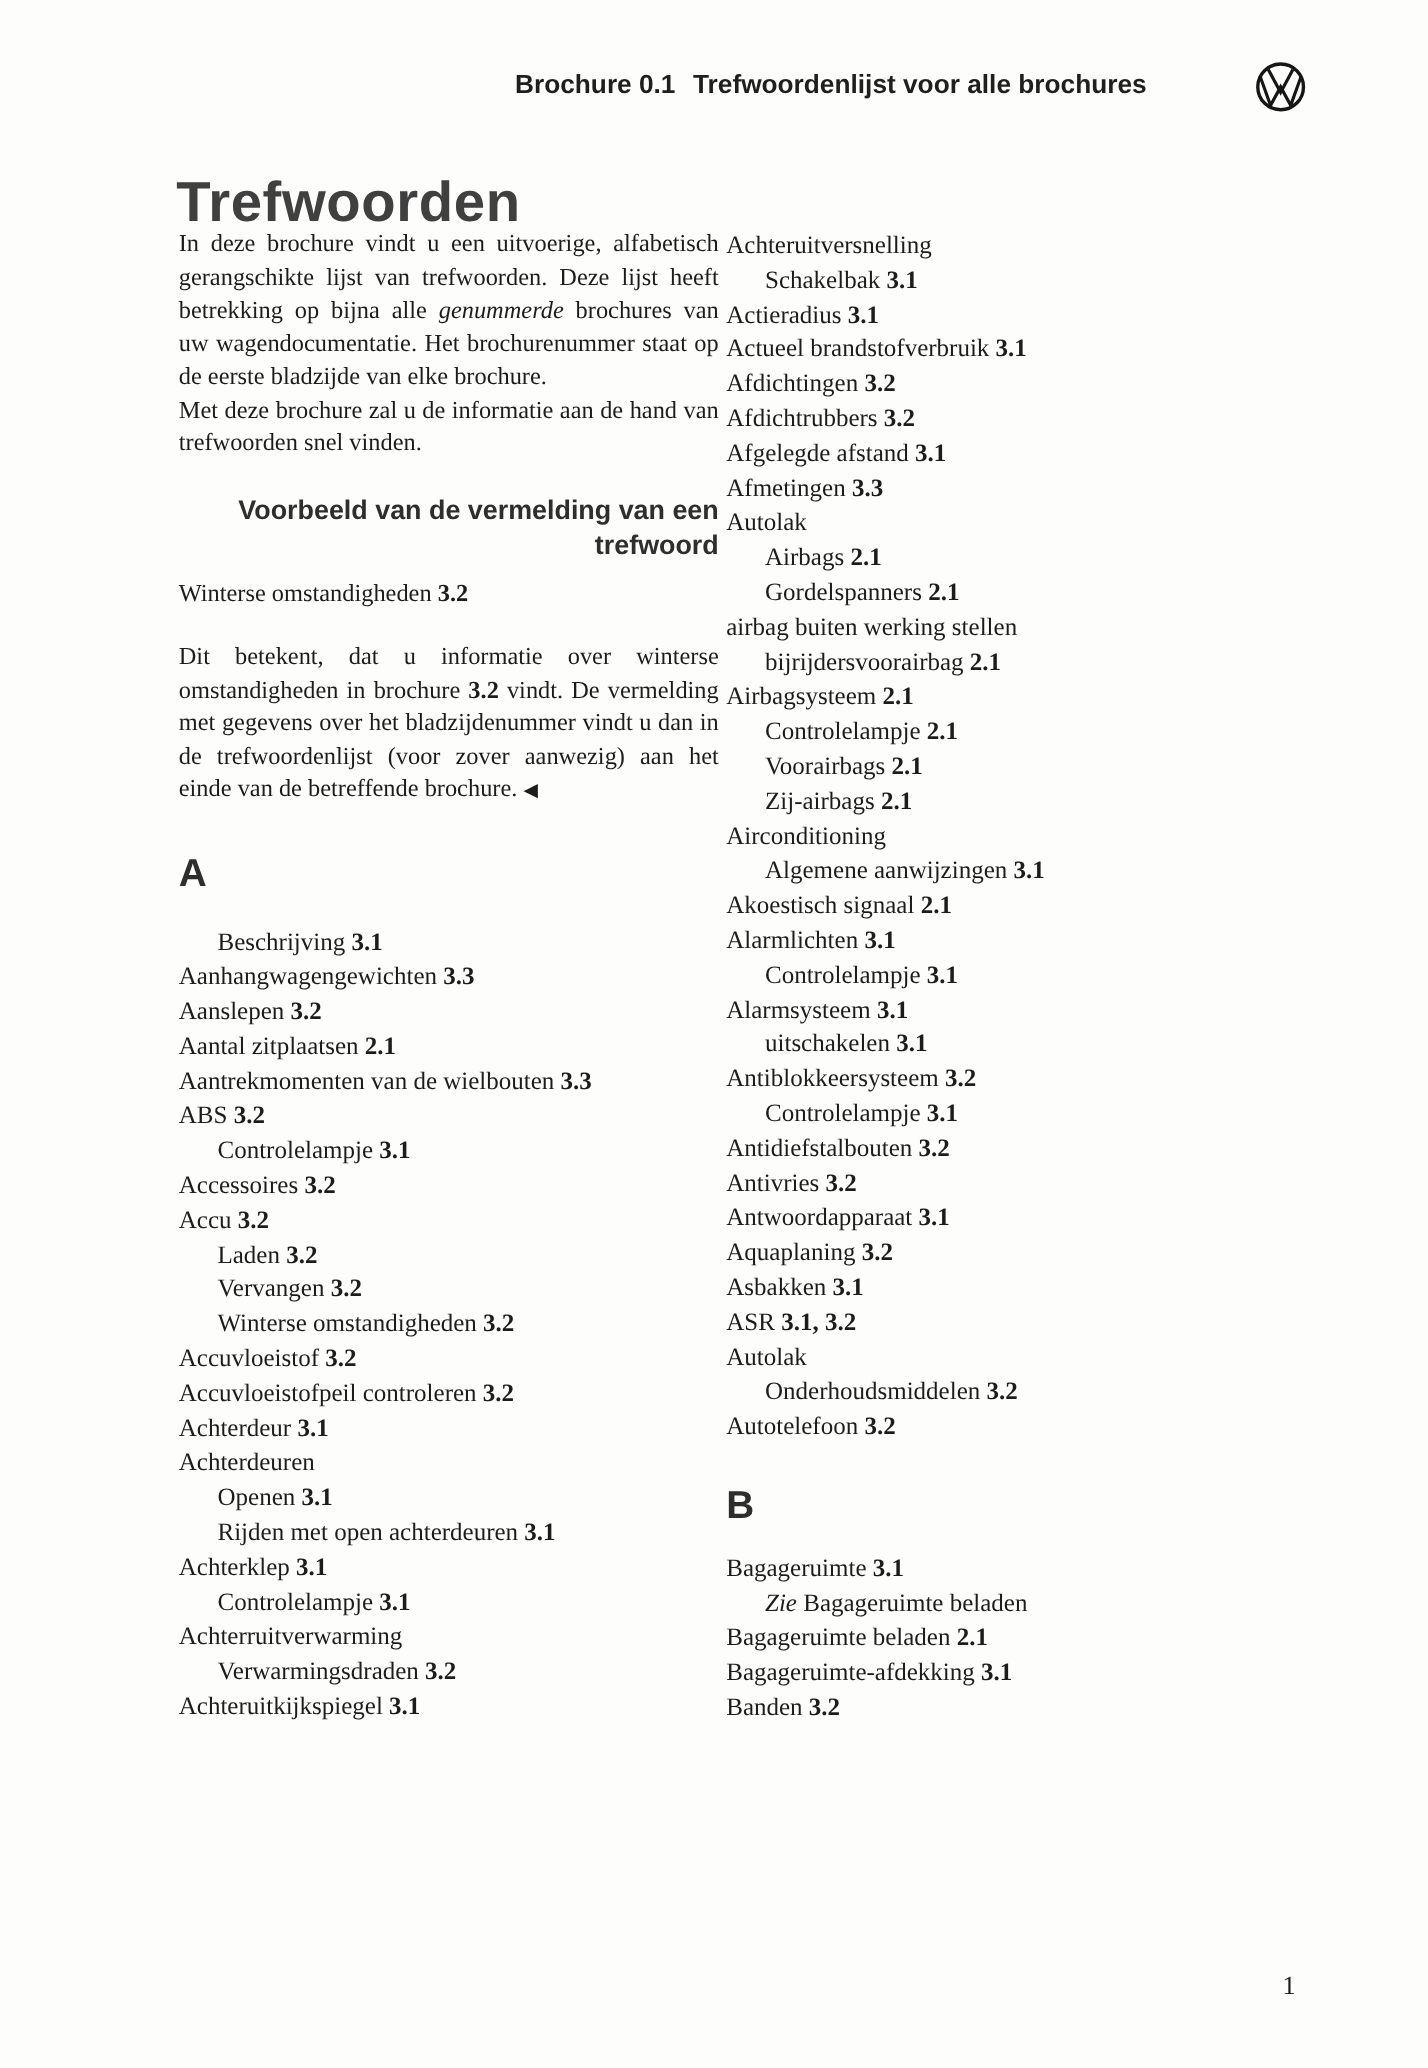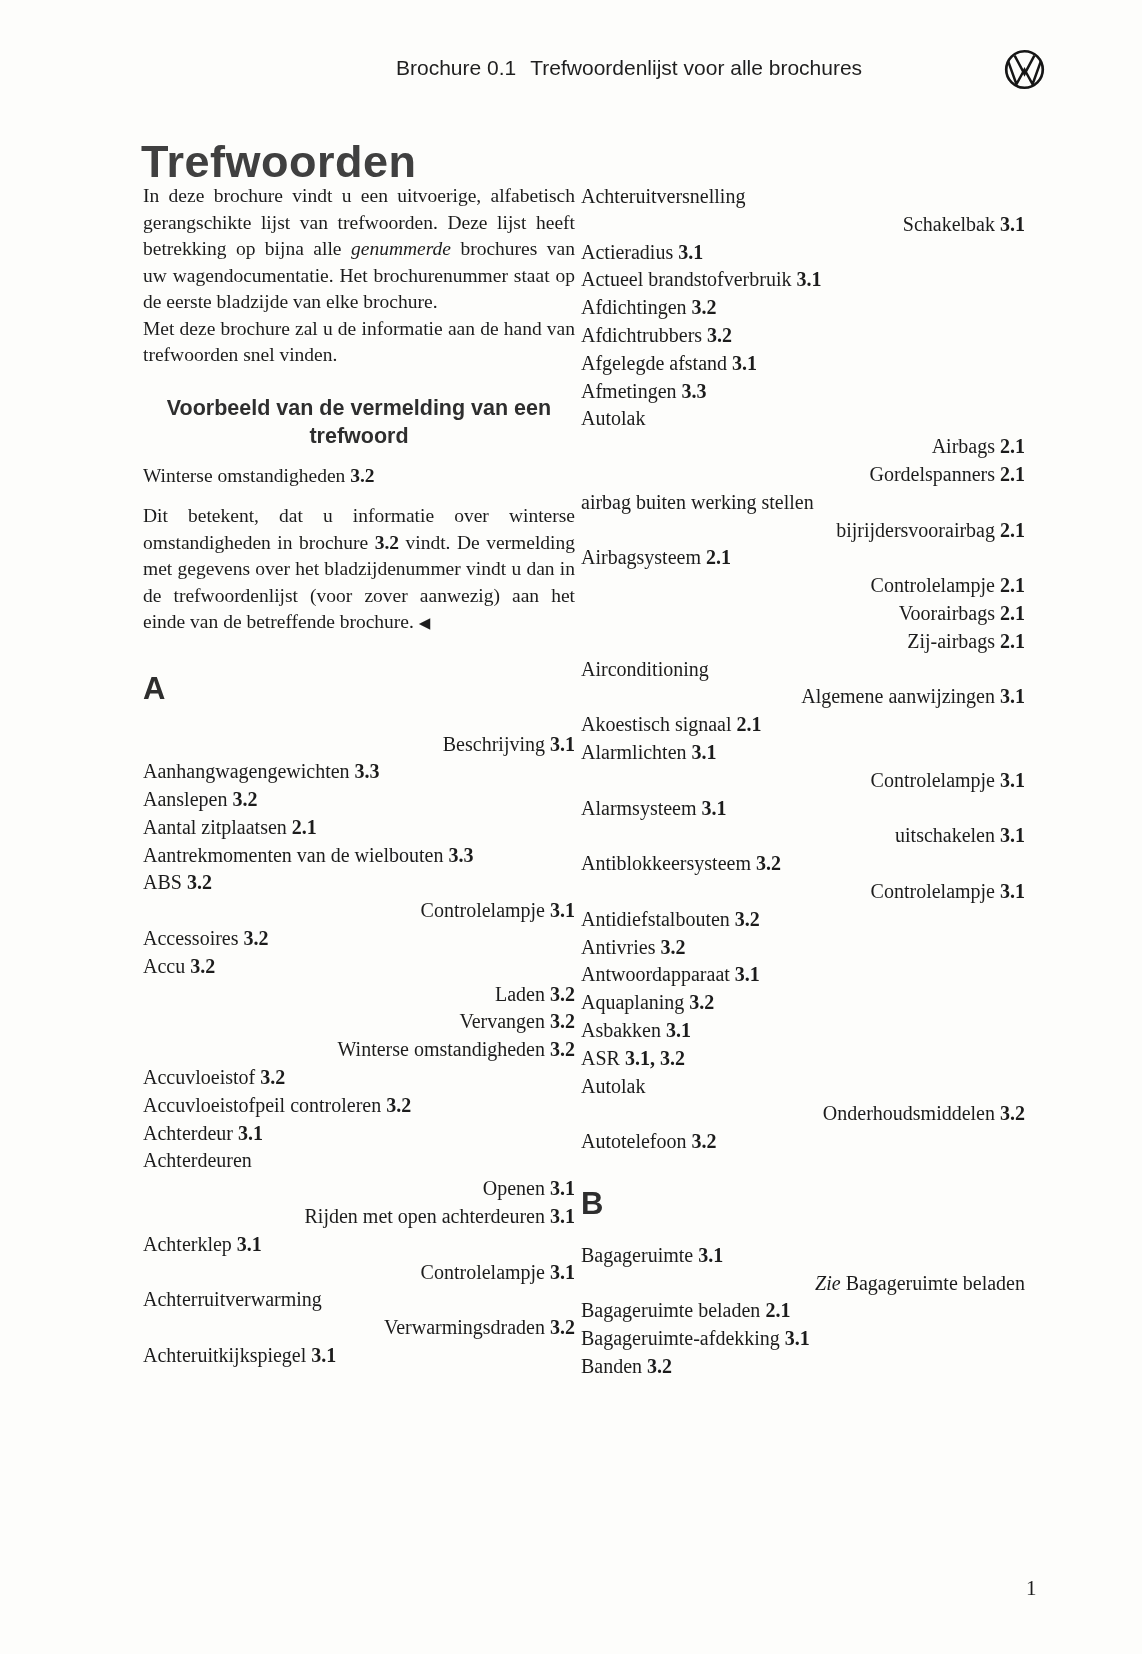--- a/index.html
+++ b/index.html
@@ -12,23 +12,23 @@
     background-color: #fdfdfb;
     font-family: "Liberation Serif", serif;
     color: #1c1c1c;
     overflow: hidden;
   }
 
   
   .header-text {
     position: absolute;
     top: 56px;
-    left: 396px;
-    font-family: "Liberation Sans", sans-serif;
-    font-weight: normal;
+    left: 412px;
+    font-family: "Liberation Sans", sans-serif;
+    font-weight: bold;
     font-size: 21px;
     color: #1f1f1f;
     white-space: nowrap;
   }
   .header-text .gap { display: inline-block; width: 14px; }
   .vw-logo {
     position: absolute;
     top: 48px;
     left: 1003px;
     width: 43px;
@@ -64,41 +64,41 @@
   .it { font-style: italic; }
   .ref { font-weight: bold; }
 
   .example-heading {
     margin: 25px 0 13px 0;
     font-family: "Liberation Sans", sans-serif;
     font-weight: bold;
     font-size: 21.5px;
     line-height: 28px;
     color: #2e2e2e;
-    text-align: center;
+    text-align: right;
   }
   .sample { text-align: left; margin-top: 12px; }
-  .explanation { margin-top: 14px; }
+  .explanation { margin-top: 24px; }
   .end-marker { font-size: 15px; }
 
   .section-letter {
     font-family: "Liberation Sans", sans-serif;
     font-weight: bold;
     font-size: 31px;
     color: #2e2e2e;
     margin: 30px 0 20px 0;
   }
   .col-left .section-letter { margin-top: 34px; margin-bottom: 24px; }
 
   .entries {
     font-size: 20px;
     line-height: 27.8px;
   }
   .entry { white-space: nowrap; }
-  .entry.indent { padding-left: 31px; text-align: right; }
+  .entry.indent { padding-left: 31px; }
 
   .page-number {
     position: absolute;
     left: 1026px;
     top: 1576px;
     font-size: 21px;
     color: #1c1c1c;
   }
 </style>
 </head>

